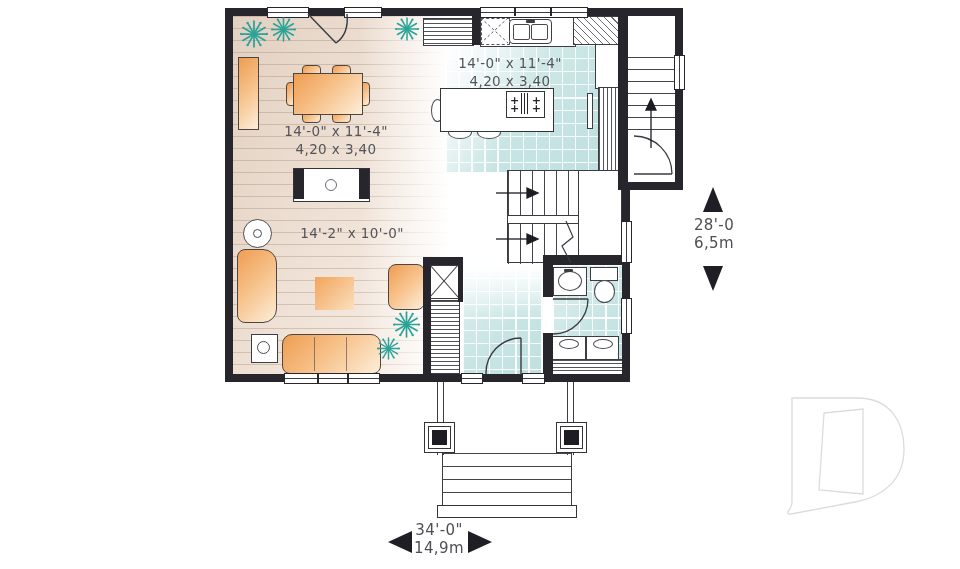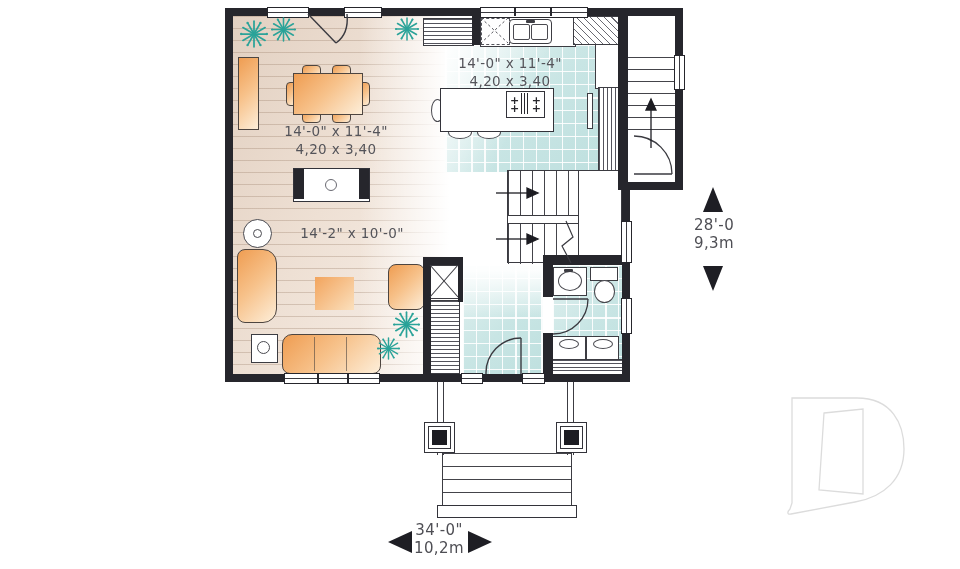--- a/index.html
+++ b/index.html
@@ -192,28 +192,28 @@
     <div>14'-0" x 11'-4"</div>
     <div>4,20 x 3,40</div>
   </div>
   <div class="room-label" style="left:278px;top:224px;width:148px;">
     <div>14'-2" x 10'-0"</div>
   </div>
 
   <div class="tri" style="left:703px;top:187px;border-left:10px solid transparent;border-right:10px solid transparent;border-bottom:25px solid #1e1e24;"></div>
   <div class="dim-label" style="left:684px;top:216px;width:60px;">
     <div>28'-0</div>
-    <div>9,3m</div>
+    <div>6,5m</div>
   </div>
   <div class="tri" style="left:703px;top:266px;border-left:10px solid transparent;border-right:10px solid transparent;border-top:25px solid #1e1e24;"></div>
 
   <div class="tri" style="left:388px;top:531px;border-top:11px solid transparent;border-bottom:11px solid transparent;border-right:24px solid #1e1e24;"></div>
   <div class="dim-label" style="left:408px;top:521px;width:62px;">
     <div>34'-0"</div>
-    <div>10,2m</div>
+    <div>14,9m</div>
   </div>
   <div class="tri" style="left:468px;top:531px;border-top:11px solid transparent;border-bottom:11px solid transparent;border-left:24px solid #1e1e24;"></div>
 
   <svg class="svg-overlay" style="left:783px;top:393px;" width="125" height="125" viewBox="0 0 125 125">
     <path d="M 9,5 L 74,5 C 109,5 121,31 121,56 C 121,86 101,104 72,109 L 8,121 C 4,122 4,119 7,116 L 9,110 Z
              M 41,20 L 80,16 L 80,101 L 36,97 Z" fill="#ffffff" stroke="#dcdcdc" stroke-width="1.3" fill-rule="evenodd"></path>
   </svg>
 
   <svg class="svg-overlay" width="960" height="569" viewBox="0 0 960 569">
     <defs>

